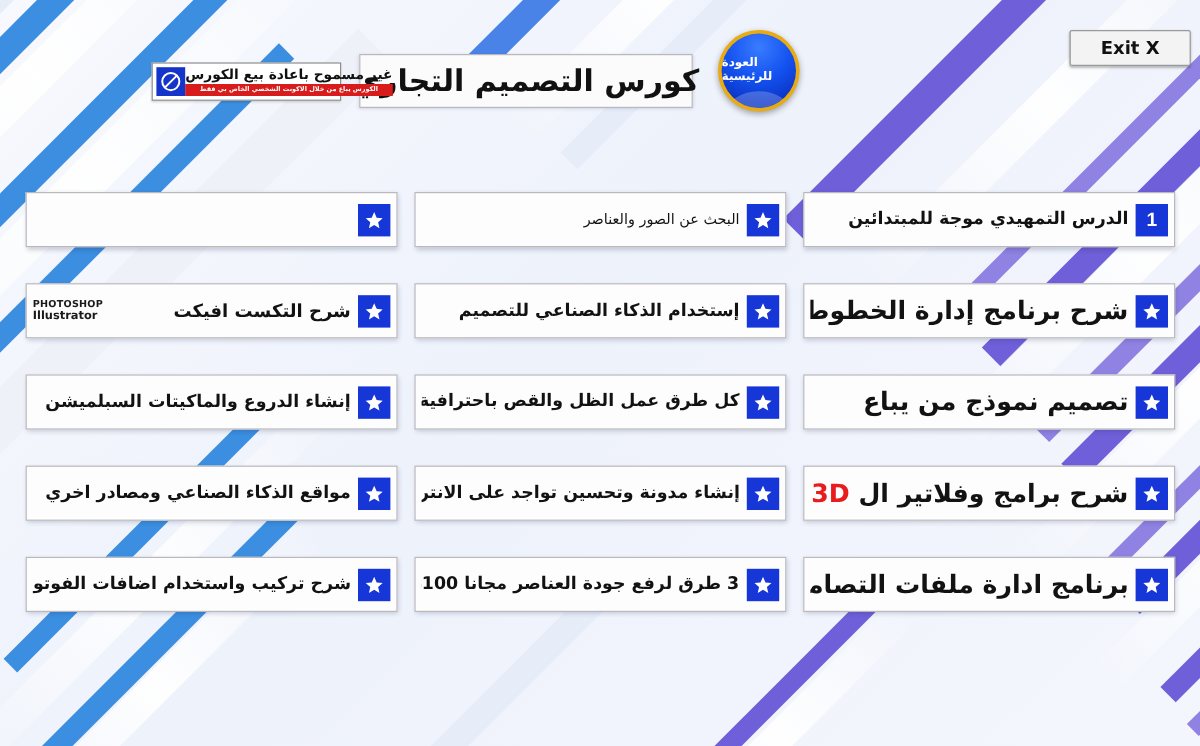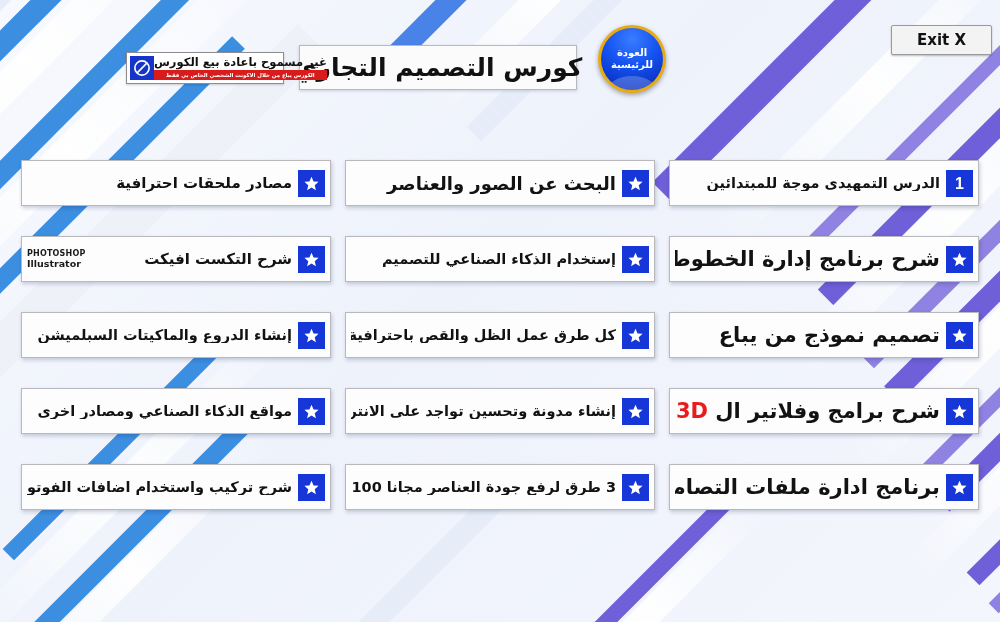--- a/index.html
+++ b/index.html
@@ -109,21 +109,21 @@
     padding: 3px;
     box-shadow: 0 2px 5px rgba(0,0,0,.35);
     z-index: 36;
   }
   #home-button .inner {
     width: 100%; height: 100%;
     border-radius: 50%;
     background: radial-gradient(circle at 50% 18%, #3a7cff 0%, #1452f0 45%, #0b37c9 78%, #0b2ea8 100%);
     display: flex;
     flex-direction: column;
-    align-items: center;
+    align-items: flex-end;
     justify-content: center;
     color: #fff;
     font-size: 10px;
     font-weight: bold;
     line-height: 12px;
     text-align: center;
     position: relative;
     overflow: hidden;
   }
   #home-button .inner::after {
@@ -203,21 +203,21 @@
     flex: 1;
     text-align: right;
     color: #121212;
     white-space: nowrap;
     overflow: hidden;
     padding-left: 2px;
   }
 
   
   .col-right .lesson-label { font-size: 21px; font-weight: bold; }
-  .col-mid   .lesson-label { font-size: 18px; font-weight: bold; }
+  .col-mid   .lesson-label { font-size: 12px; font-weight: normal; }
   .col-left  .lesson-label { font-size: 15px; font-weight: bold; }
 
   .lesson-card.small-label .lesson-label { font-size: 14.5px; font-weight: bold; }
 
   .accent-red { color: #e81c1c; text-align: center; }
 
   
   .appmark {
     flex: 0 0 auto;
     direction: ltr;
@@ -311,21 +311,20 @@
           </svg>
         </div>
         <div class="lesson-label">البحث عن الصور والعناصر</div>
       </div>
       <div class="lesson-card col-left">
         <div class="badge">
           <svg width="17" height="17" viewBox="0 0 24 24" aria-hidden="true">
             <polygon fill="#ffffff" points="12,2.4 14.9,9 22,9.7 16.6,14.4 18.2,21.4 12,17.7 5.8,21.4 7.4,14.4 2,9.7 9.1,9"></polygon>
           </svg>
         </div>
-        <div class="lesson-label">مصادر ملحقات احترافية</div>
       </div>
       <div class="lesson-card col-right">
         <div class="badge">
           <svg width="17" height="17" viewBox="0 0 24 24" aria-hidden="true">
             <polygon fill="#ffffff" points="12,2.4 14.9,9 22,9.7 16.6,14.4 18.2,21.4 12,17.7 5.8,21.4 7.4,14.4 2,9.7 9.1,9"></polygon>
           </svg>
         </div>
         <div class="lesson-label">شرح برنامج إدارة الخطوط</div>
       </div>
       <div class="lesson-card col-mid small-label">

